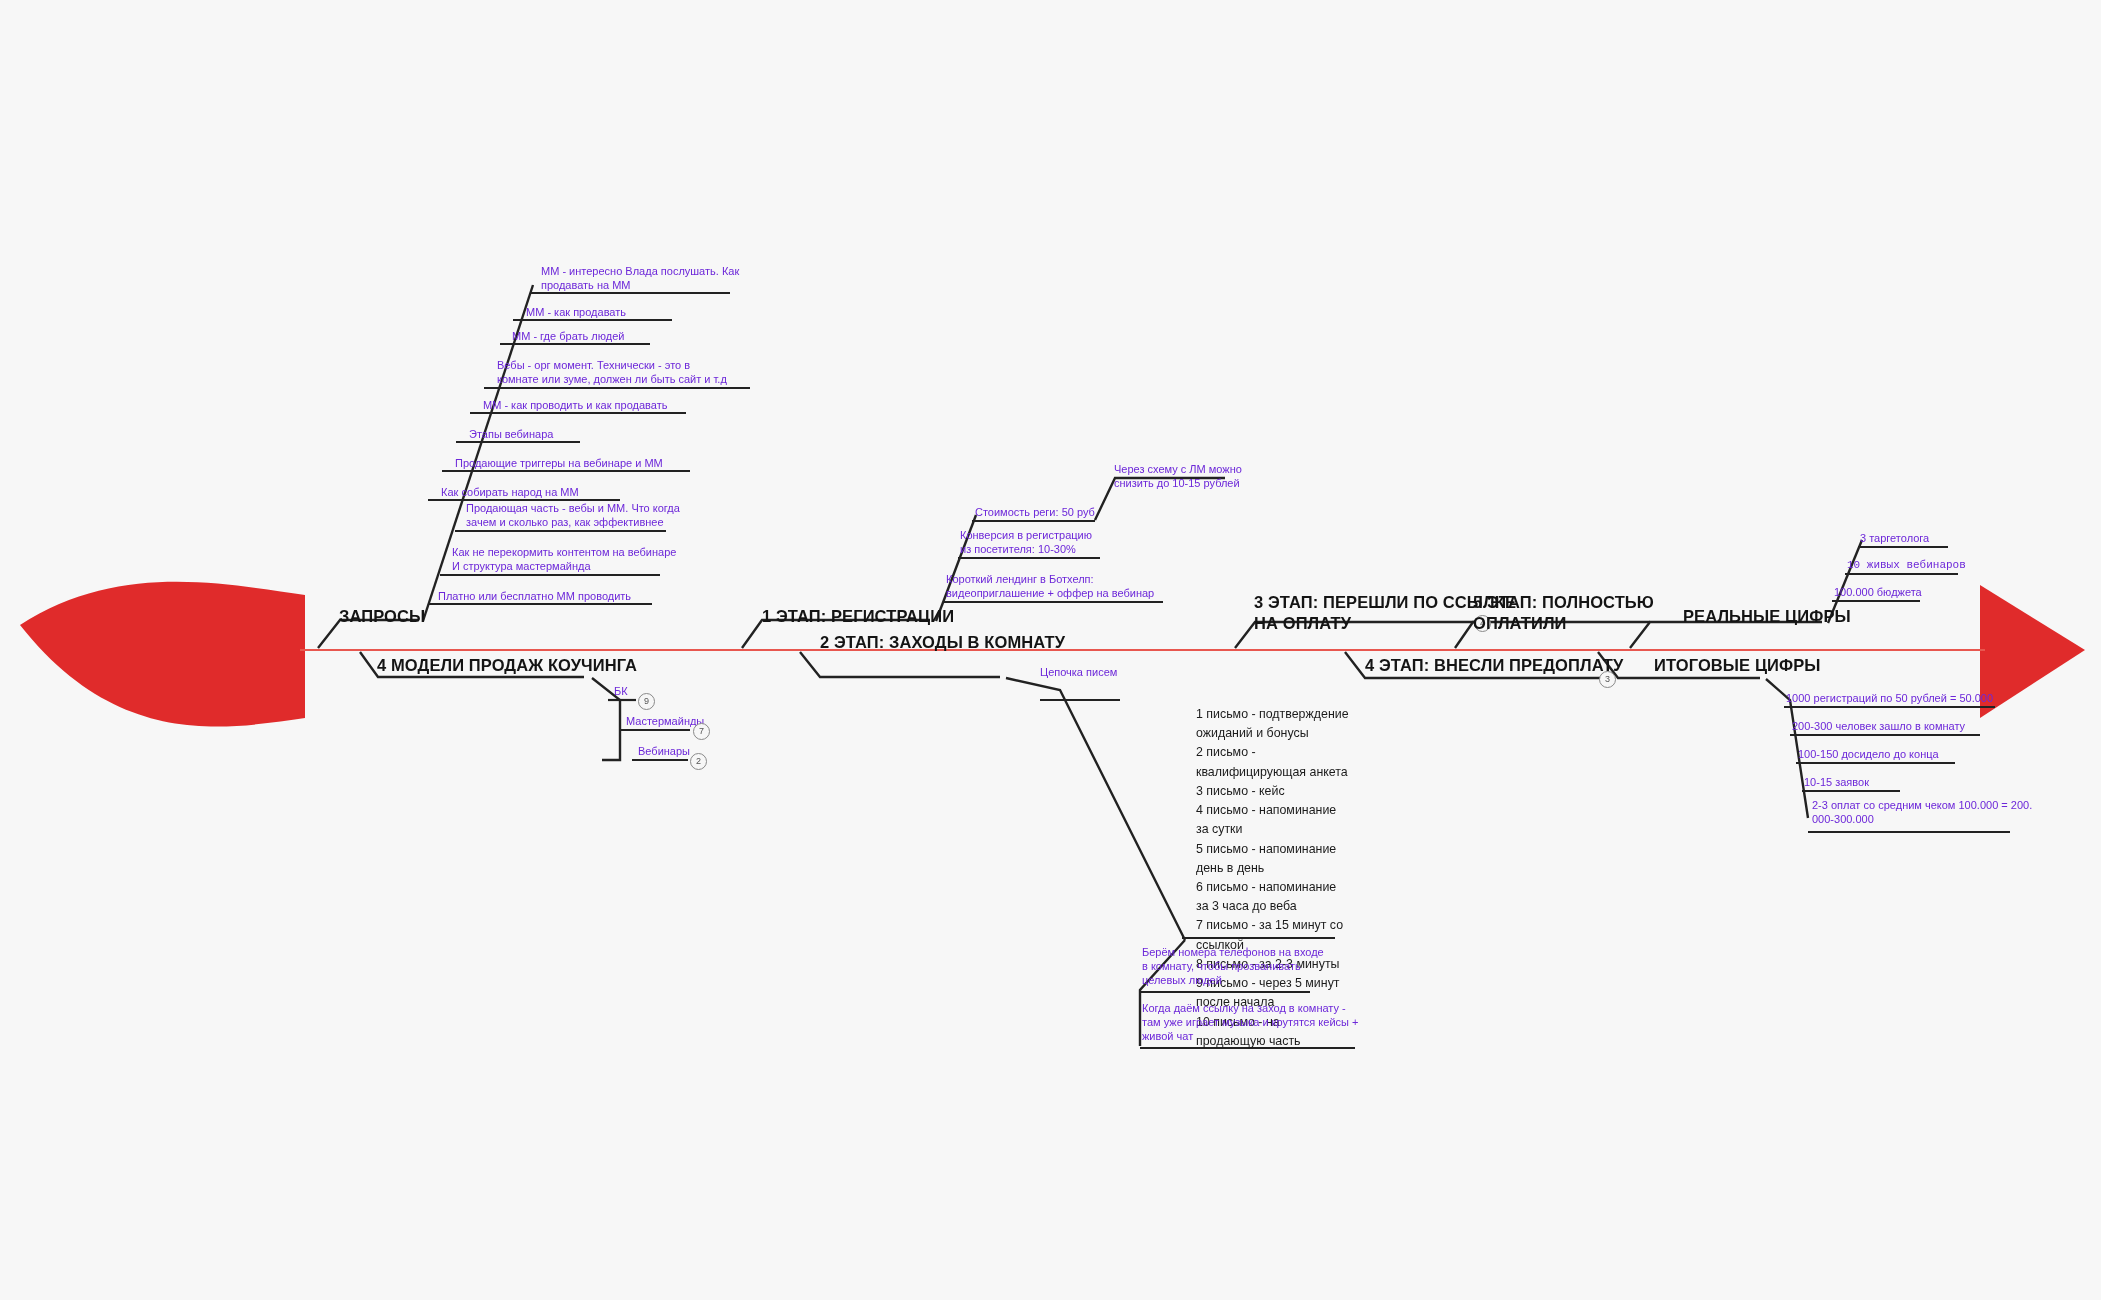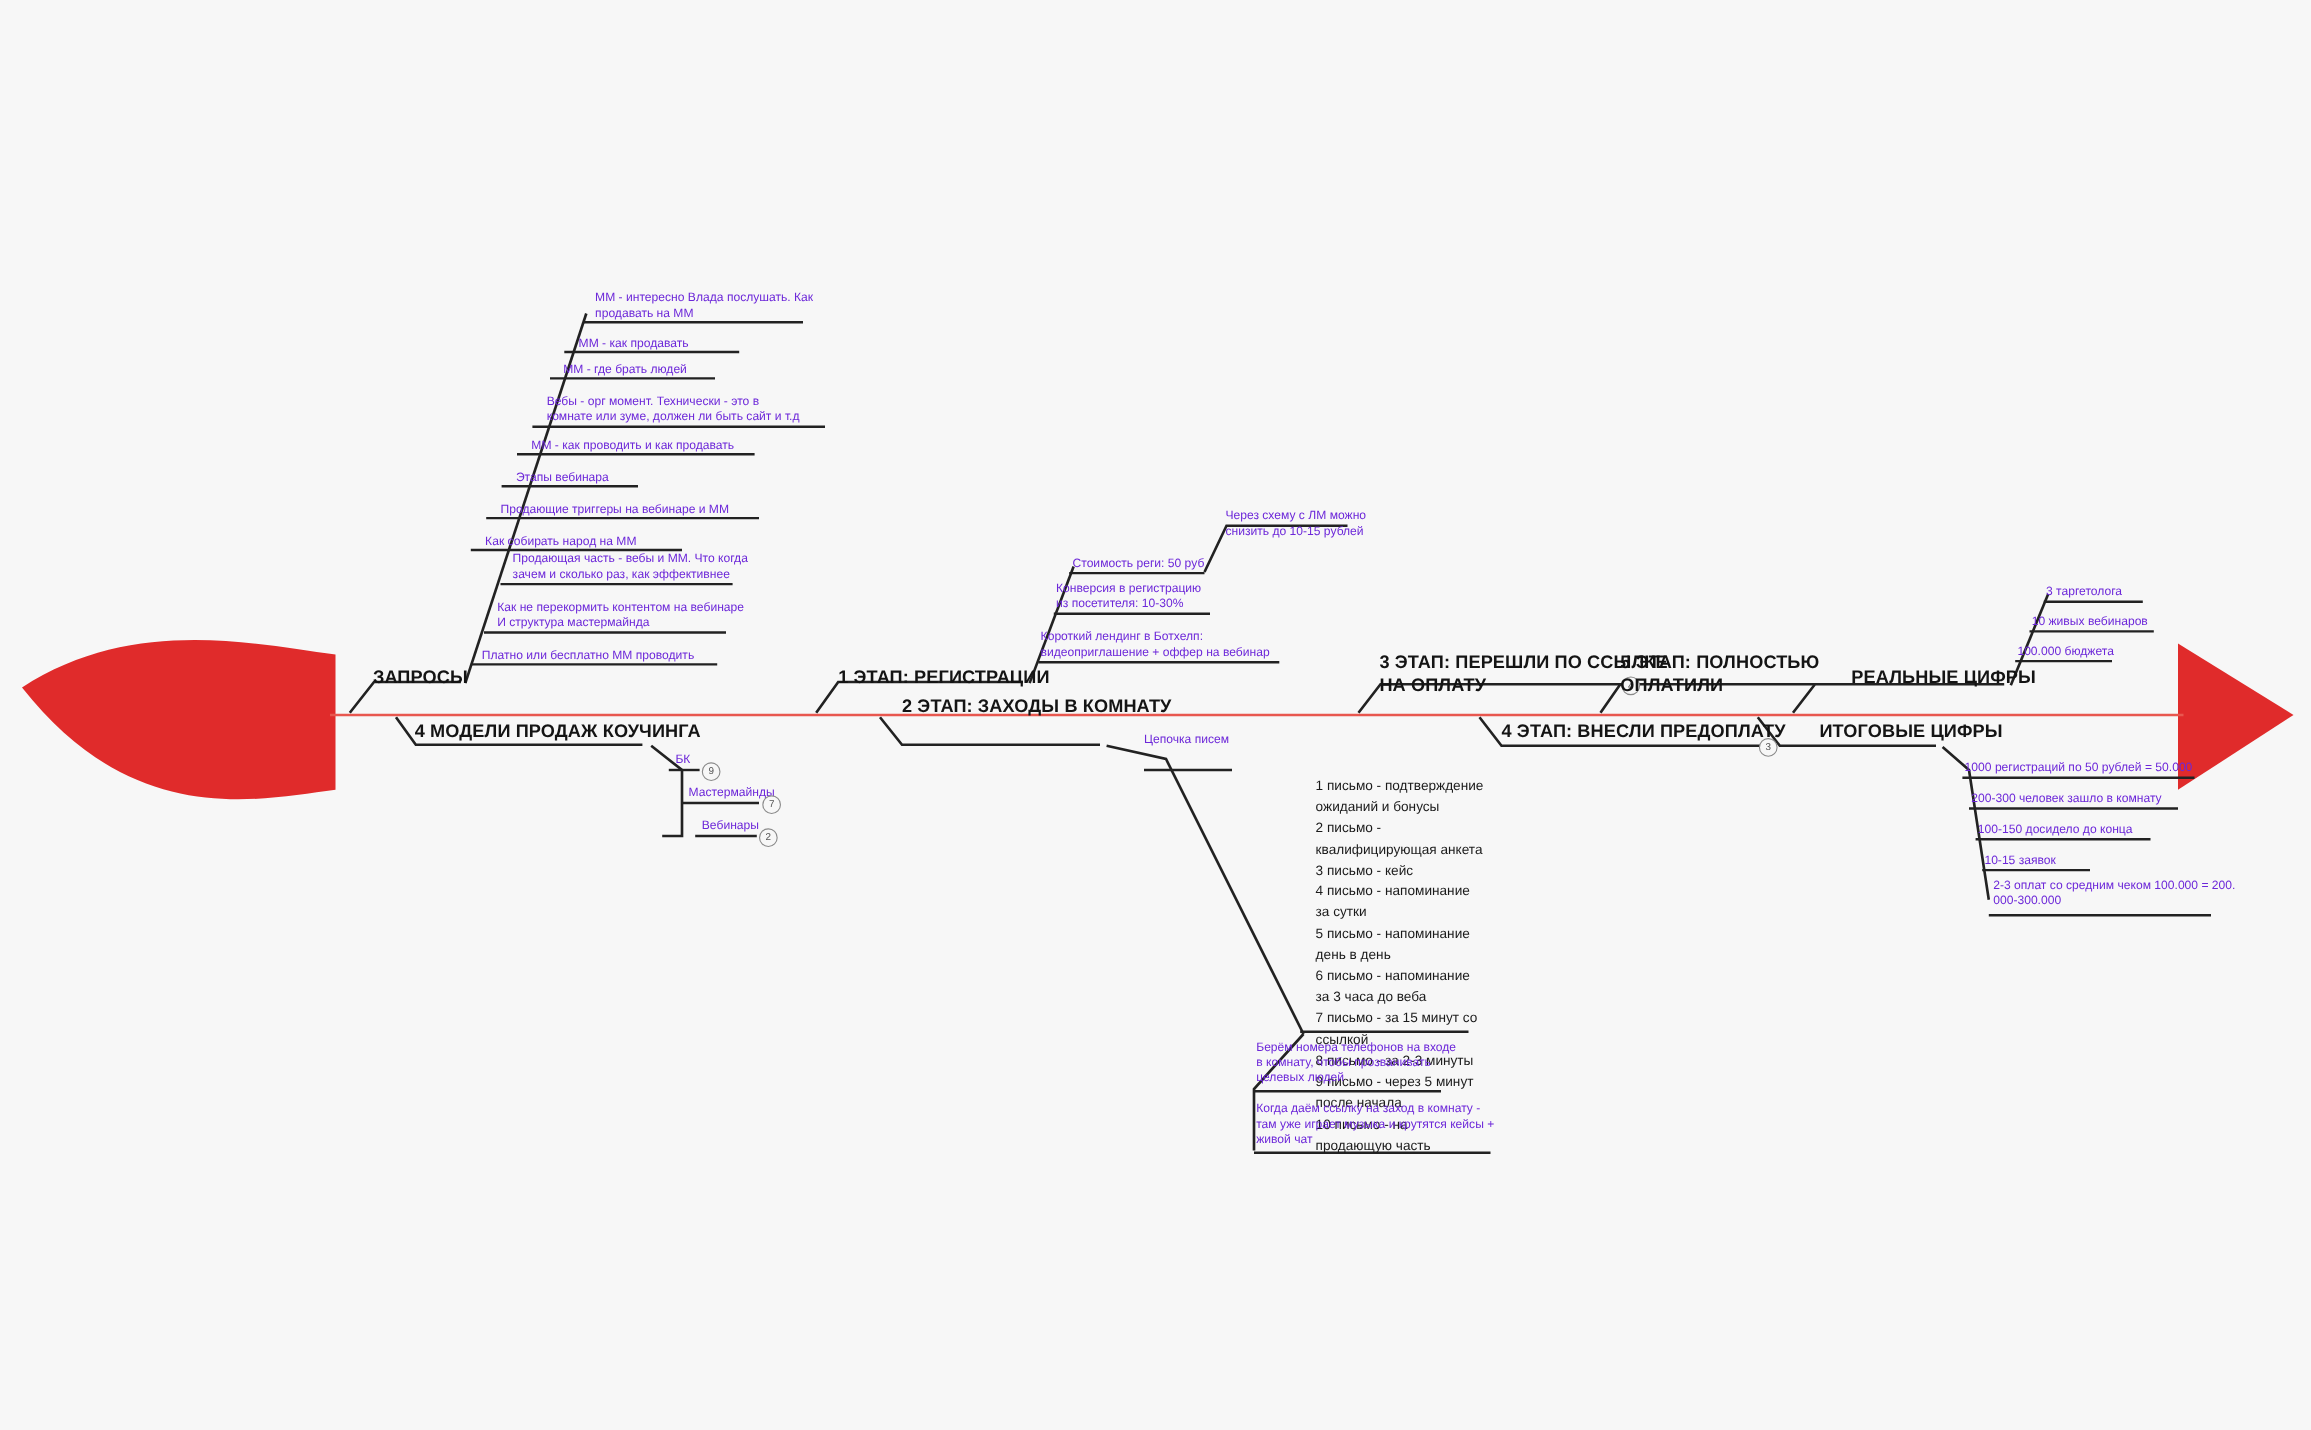--- a/index.html
+++ b/index.html
@@ -227,21 +227,21 @@
   <div class="badge" style="left:1474px; top:615px;">4</div>
 
   <div class="lbl stage-label" style="left:1365px; top:655px;">4 ЭТАП: ВНЕСЛИ ПРЕДОПЛАТУ</div>
   <div class="badge" style="left:1599px; top:671px;">3</div>
 
   <div class="lbl stage-label" style="left:1473px; top:592px; white-space:pre-line; line-height:1.25;">5 ЭТАП: ПОЛНОСТЬЮ
 ОПЛАТИЛИ</div>
 
   <div class="lbl stage-label" style="left:1683px; top:606px;">РЕАЛЬНЫЕ ЦИФРЫ</div>
   <div class="lbl leaf" style="left:1860px; top:531px;">3 таргетолога</div>
-  <div class="lbl leaf" style="left:1847px; top:558px;">10 живых вебинаров</div>
+  <div class="lbl leaf" style="left:1847px; top:558px;font-family:Liberation Mono, monospace;">10 живых вебинаров</div>
   <div class="lbl leaf" style="left:1834px; top:585px;">100.000 бюджета</div>
 
   <div class="lbl stage-label" style="left:1618px; top:655px;padding-left:36px;">ИТОГОВЫЕ ЦИФРЫ</div>
   <div class="lbl leaf" style="left:1786px; top:691px;">1000 регистраций по 50 рублей = 50.000</div>
   <div class="lbl leaf" style="left:1792px; top:719px;">200-300 человек зашло в комнату</div>
   <div class="lbl leaf" style="left:1798px; top:747px;">100-150 досидело до конца</div>
   <div class="lbl leaf" style="left:1804px; top:775px;">10-15 заявок</div>
   <div class="lbl leaf leaf-multi" style="left:1812px; top:798px;">2-3 оплат со средним чеком 100.000 = 200.
 000-300.000</div>
 

